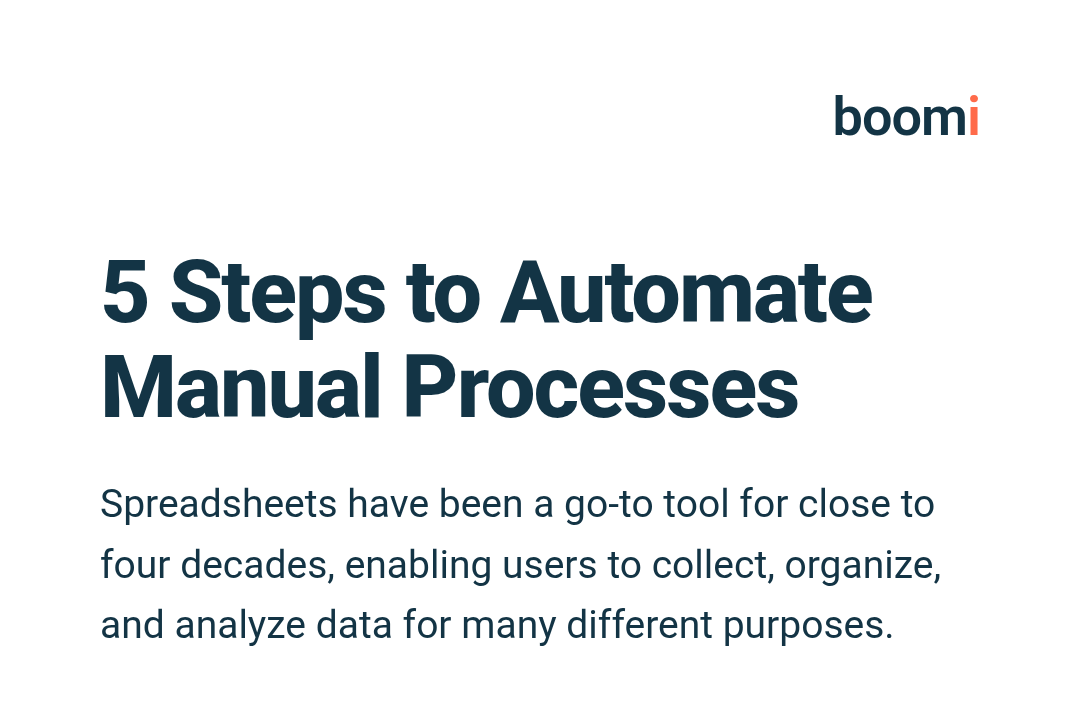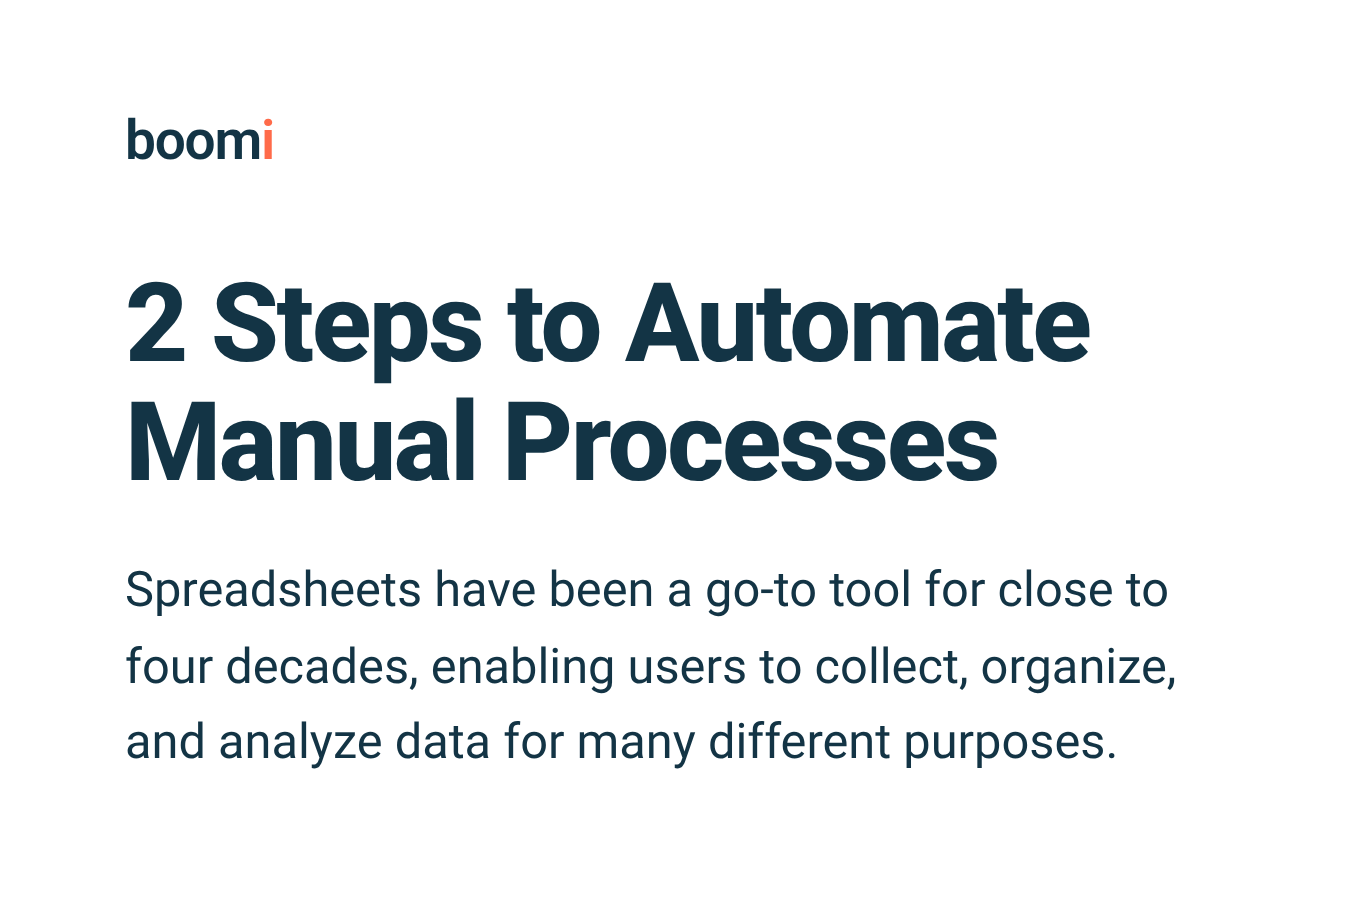--- a/index.html
+++ b/index.html
@@ -9,26 +9,27 @@
     }
     body {
       width: 1080px;
       height: 721px;
       background: #ffffff;
       font-family: -apple-system, BlinkMacSystemFont, "Segoe UI", Roboto, Helvetica, Arial, sans-serif;
       padding: 90px 100px 0 100px;
       overflow: hidden;
     }
     .logo {
-      font-size: 44px;
+      font-size: 54px;
       font-weight: 600;
       color: #133445;
       letter-spacing: -1px;
-      margin-bottom: 78px;
+      margin-bottom: 100px;
       line-height: 1;
+      text-align: right;
     }
     .logo .dot {
       color: #FF6B4A;
     }
     .title {
       font-size: 88px;
       font-weight: 800;
       color: #133445;
       line-height: 1.08;
       letter-spacing: -2px;
@@ -42,15 +43,15 @@
       max-width: 850px;
     }
   </style>
 </head>
 <body>
 
 <div class="logo">
   <span>boom</span><span class="dot">i</span>
 </div>
 
-<h1 class="title">2 Steps to Automate Manual Processes</h1>
+<h1 class="title">5 Steps to Automate Manual Processes</h1>
 
 <p class="subtitle">Spreadsheets have been a go-to tool for close to four decades, enabling users to collect, organize, and analyze data for many different purposes.</p>
 
 </body></html>

